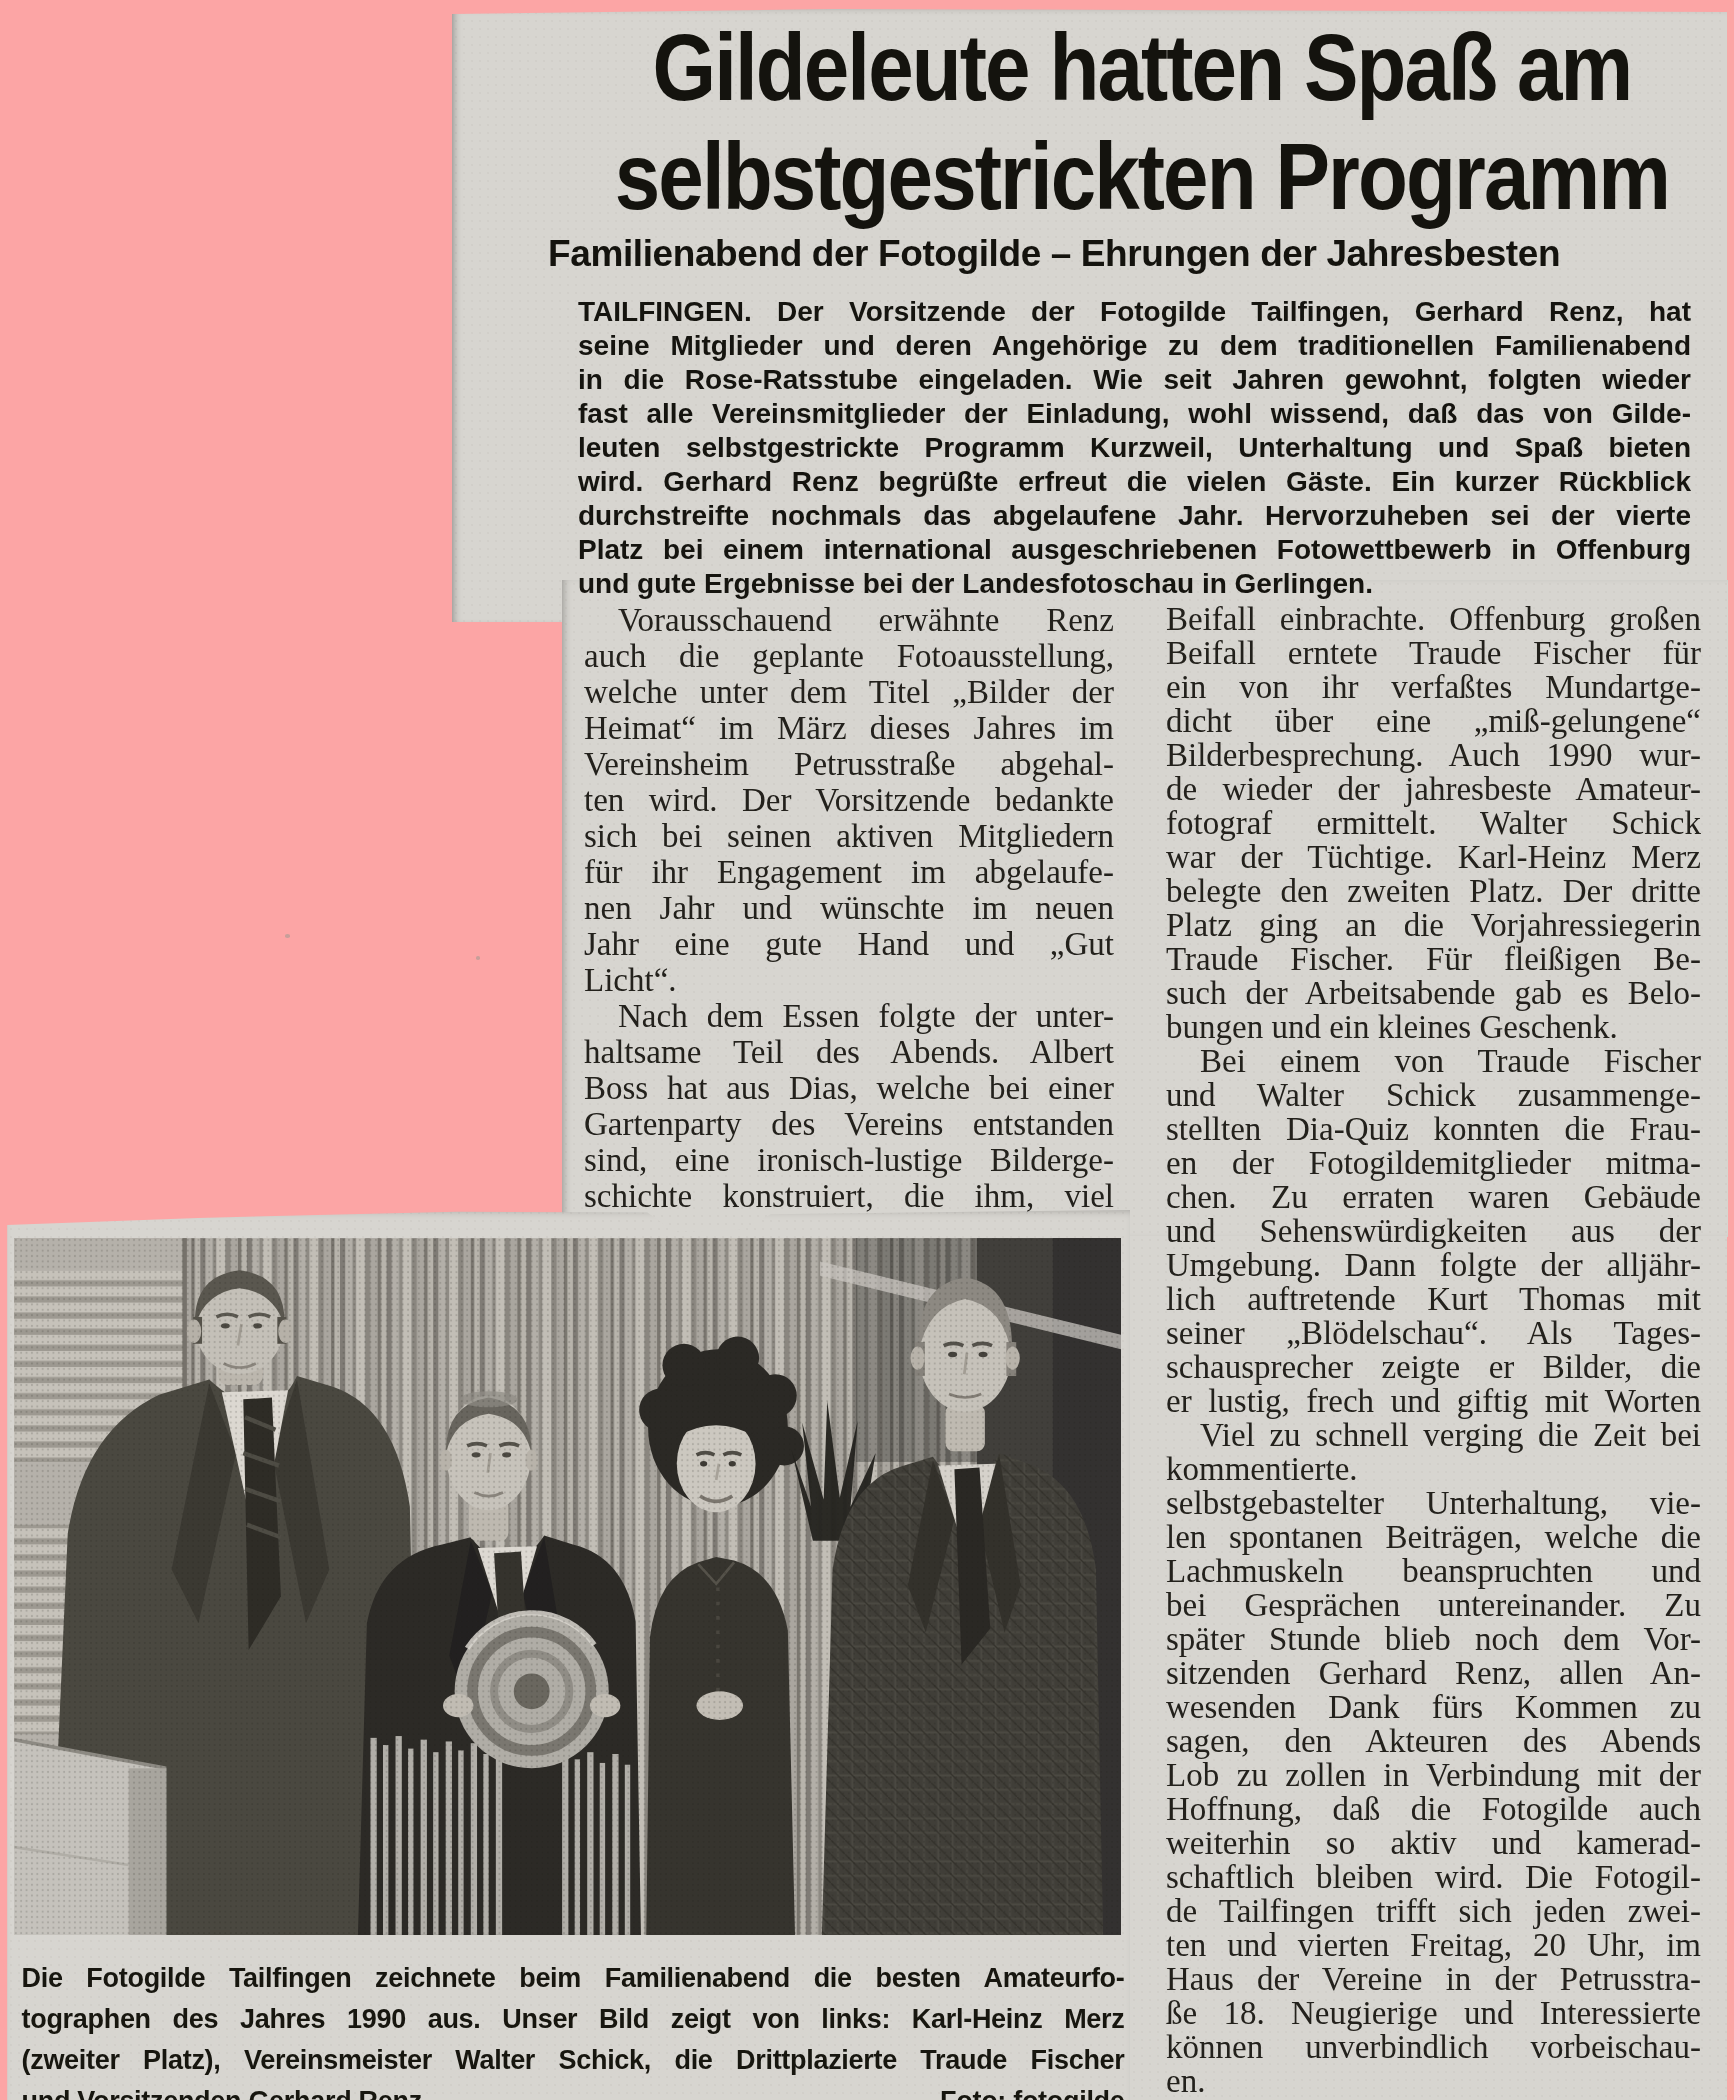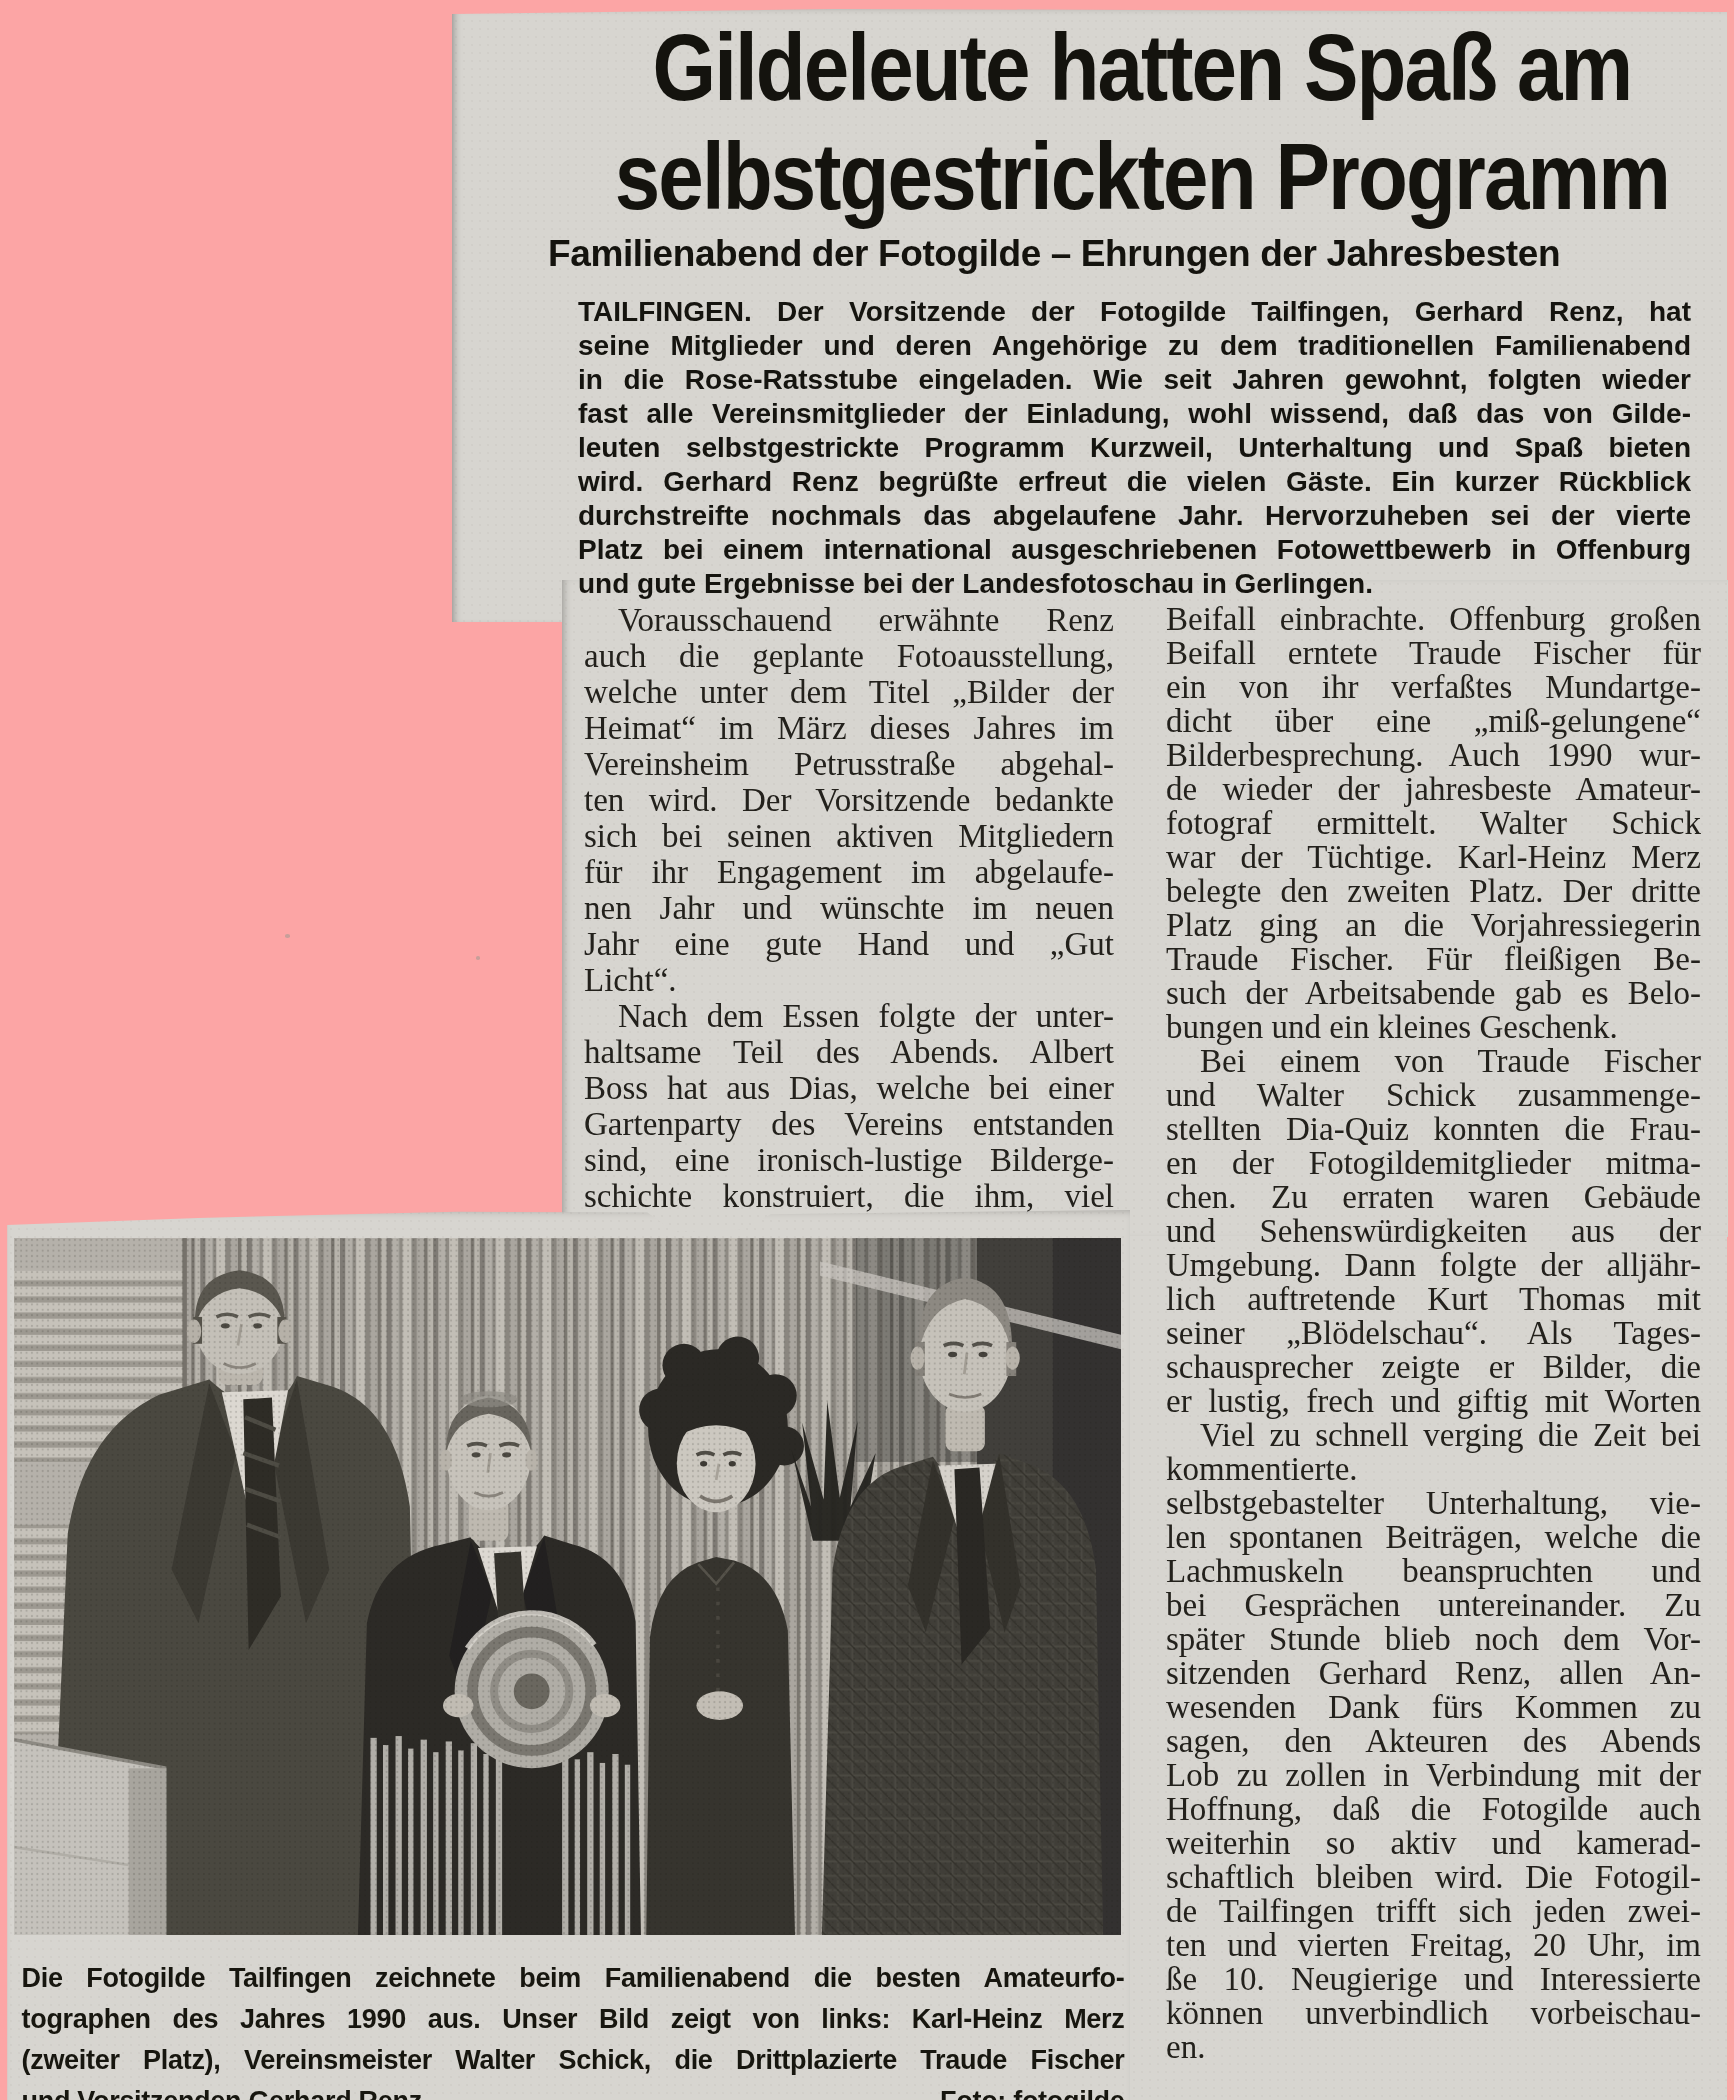--- a/index.html
+++ b/index.html
@@ -145,21 +145,22 @@
       <div class="tl">später Stunde blieb noch dem Vor-</div>
       <div class="tl">sitzenden Gerhard Renz, allen An-</div>
       <div class="tl">wesenden Dank fürs Kommen zu</div>
       <div class="tl">sagen, den Akteuren des Abends</div>
       <div class="tl">Lob zu zollen in Verbindung mit der</div>
       <div class="tl">Hoffnung, daß die Fotogilde auch</div>
       <div class="tl">weiterhin so aktiv und kamerad-</div>
       <div class="tl">schaftlich bleiben wird. Die Fotogil-</div>
       <div class="tl">de Tailfingen trifft sich jeden zwei-</div>
       <div class="tl">ten und vierten Freitag, 20 Uhr, im</div>
-      <div class="tl">ße 10. Neugierige und Interessierte</div>
+      <div class="tl">Haus der Vereine in der Petrusstra-</div>
+      <div class="tl">ße 18. Neugierige und Interessierte</div>
       <div class="tl">können unverbindlich vorbeischau-</div>
       <div class="tl end">en.</div>
     </div>
 
   <svg id="photo" viewBox="0 0 1236 778" aria-hidden="true">
     <defs>
       <pattern id="curtain" width="52" height="778" patternUnits="userSpaceOnUse">
         <rect width="52" height="778" fill="#a3a09a"></rect>
         <rect x="0" width="6" height="778" fill="#7f7b75"></rect>
         <rect x="6" width="8" height="778" fill="#b3afa8"></rect>

